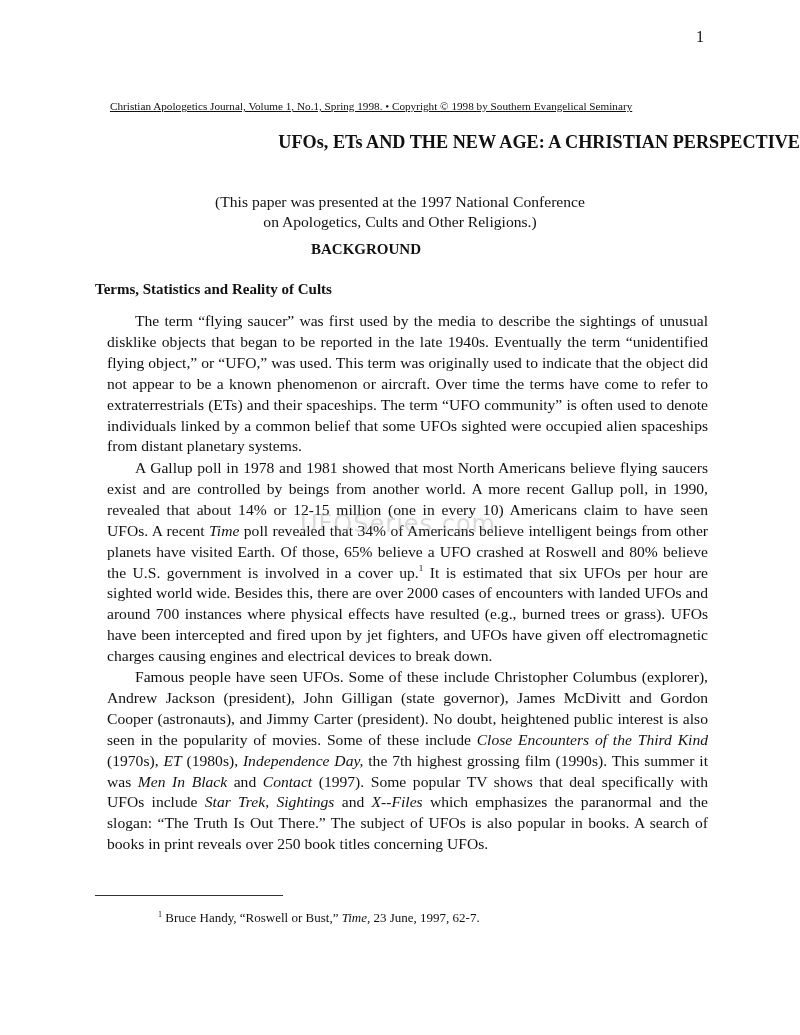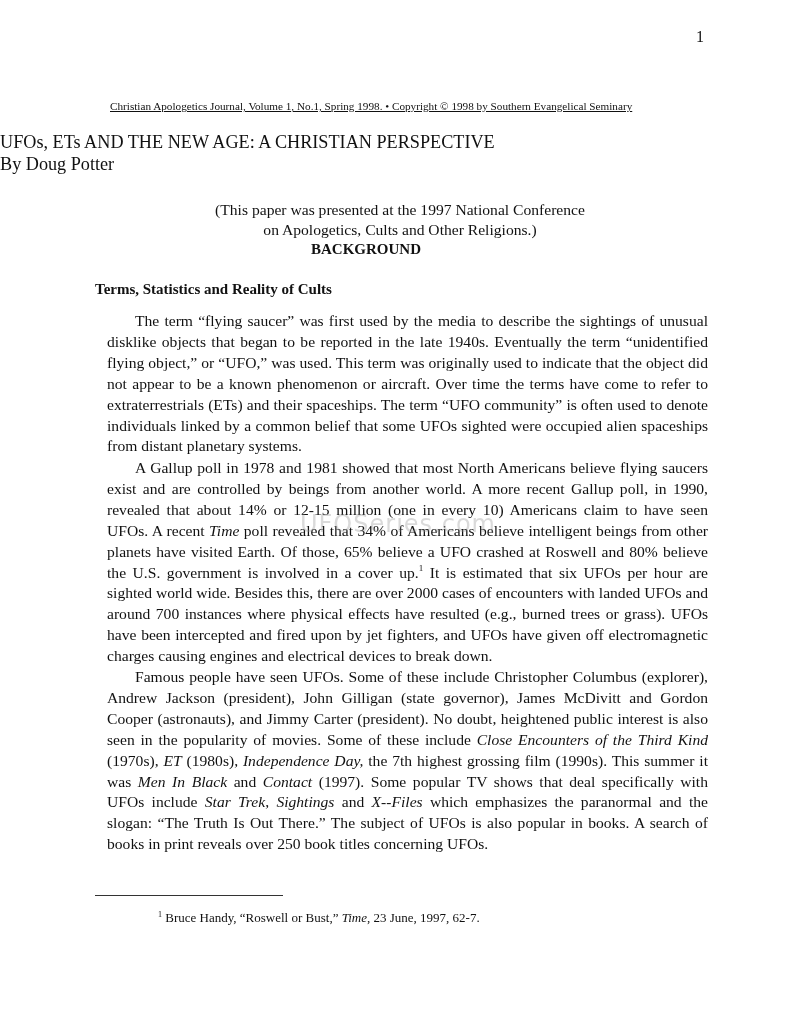--- a/index.html
+++ b/index.html
@@ -10,25 +10,25 @@
   }
   .page-number {
     position: absolute; left: 696px; top: 28px;
     font-size: 16px;
   }
   .journal-header {
     position: absolute; left: 110px; top: 100px; width: 590px;
     font-size: 11.2px; text-decoration: underline; white-space: nowrap;
   }
   .title {
-    position: absolute; left: 0; top: 131px; width: 800px; text-align: left;
-    font-weight: normal; font-size: 18.2px; line-height: 22px;
+    position: absolute; left: 0; top: 131px; width: 800px; text-align: right;
+    font-weight: bold; font-size: 18.2px; line-height: 22px;
   }
   .subtitle {
-    position: absolute; left: 0; top: 200px; width: 800px; text-align: center;
+    position: absolute; left: 0; top: 192px; width: 800px; text-align: center;
     font-size: 15.6px; line-height: 20px;
   }
   .section-heading {
     position: absolute; left: 0; top: 241px; width: 732px; text-align: center;
     font-weight: bold; font-size: 15px;
   }
   .subsection-heading {
     position: absolute; left: 95px; top: 281px;
     font-weight: bold; font-size: 15px;
   }
@@ -60,21 +60,20 @@
 </style>
 </head>
 <body>
 
 <div class="page-number">1</div>
 
 <div class="journal-header">Christian Apologetics Journal, Volume 1, No.1, Spring 1998. • Copyright © 1998 by Southern Evangelical Seminary</div>
 
 <div class="title">
   <div>UFOs, ETs AND THE NEW AGE: A CHRISTIAN PERSPECTIVE</div>
-  <div>By Doug Potter</div>
 </div>
 
 <div class="subtitle">
   <div>(This paper was presented at the 1997 National Conference</div>
   <div>on Apologetics, Cults and Other Religions.)</div>
 </div>
 
 <div class="section-heading">BACKGROUND</div>
 
 <div class="subsection-heading">Terms, Statistics and Reality of Cults</div>

